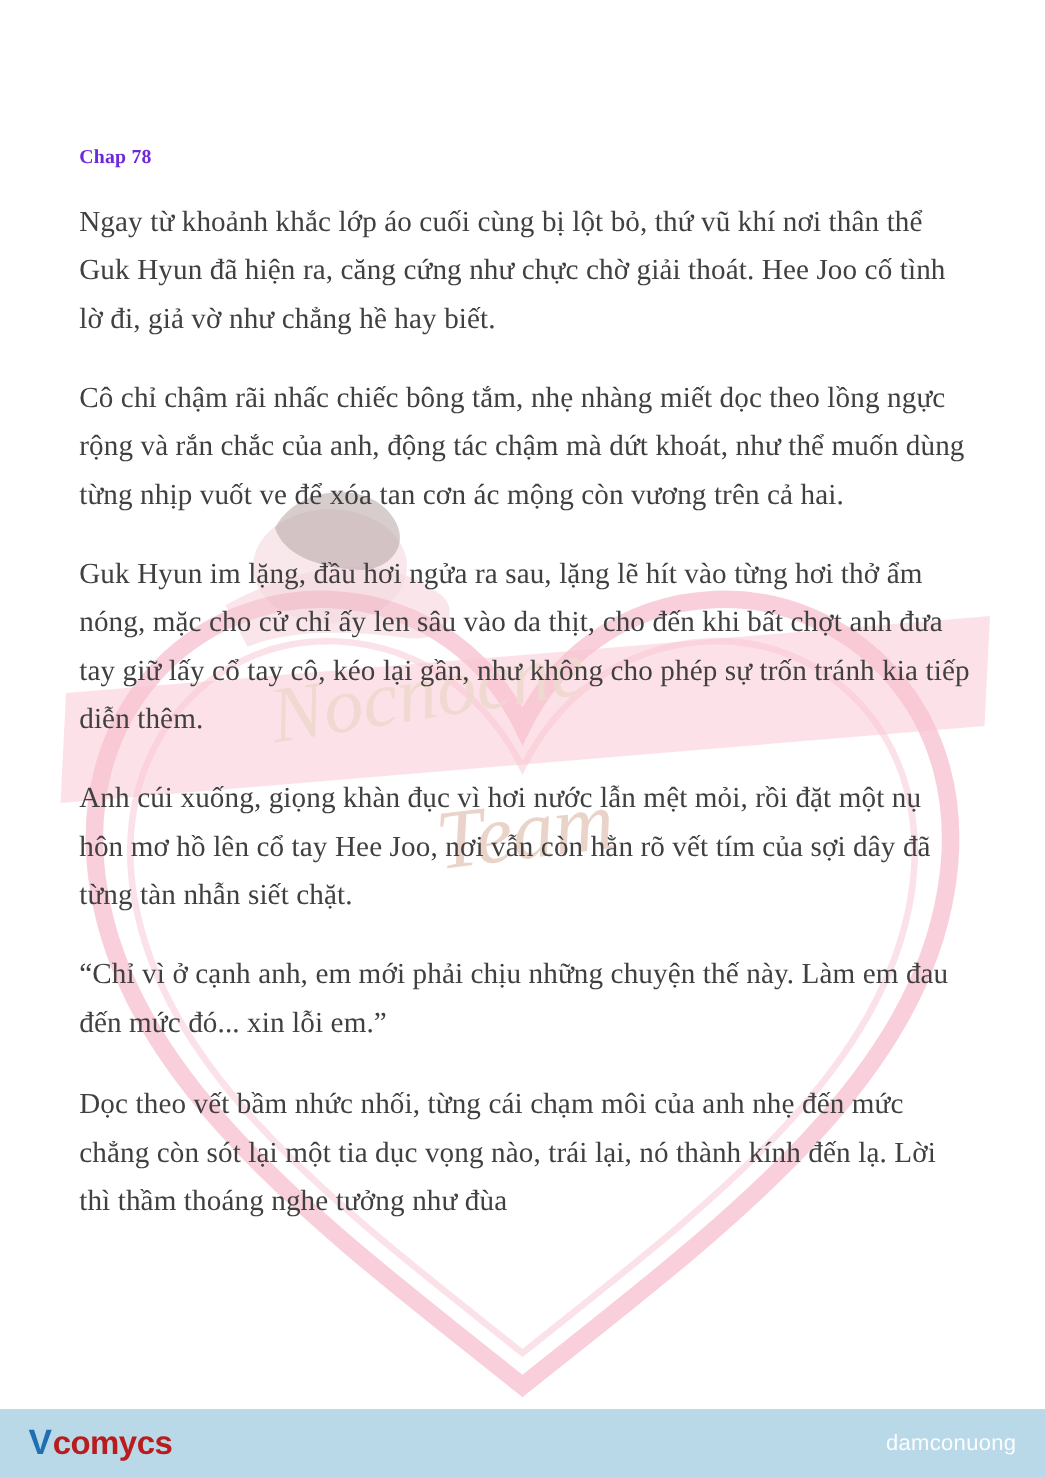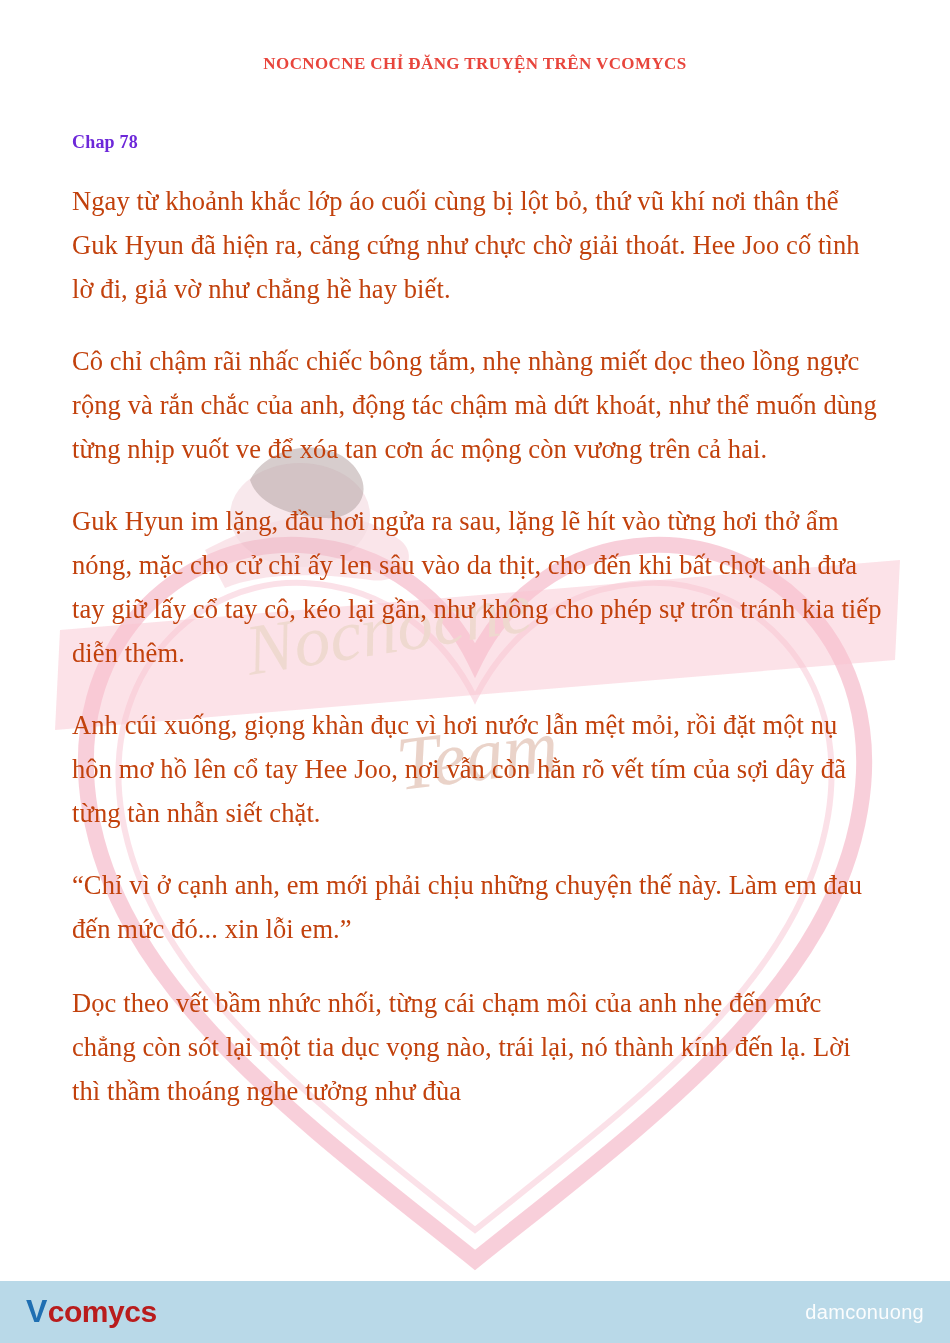--- a/index.html
+++ b/index.html
@@ -60,21 +60,21 @@
     font-weight: bold;
     font-size: 18px;
     color: #6d28d9;
     margin: 0 0 26px 0;
     letter-spacing: 0.2px;
   }
   .para {
     font-family: "Liberation Serif", serif;
     font-size: 26.5px;
     line-height: 44px;
-    color: #c2410c;
+    color: #404040;
     margin: 0 0 28px 0;
     text-align: left;
     letter-spacing: 0.1px;
   }
   .para.dialogue {
     margin-bottom: 30px;
   }
   .para:last-child { margin-bottom: 0; }
 
   
@@ -150,23 +150,20 @@
         <path d="M250 150 C 270 110, 340 105, 360 145 C 372 168, 352 190, 325 188 C 290 186, 258 175, 250 150 Z" fill="#6b4b4b" opacity="0.55"></path>
       </g>
       <g opacity="0.75">
         <path d="M60 300 L 900 230 L 895 330 L 55 400 Z" fill="#f9c3cf" opacity="0.65"></path>
       </g>
       <text class="wm-text-1" x="250" y="345" transform="rotate(-9 250 345)">Nocnocne</text>
       <text class="wm-text-2" x="400" y="460" transform="rotate(-7 400 460)">Team</text>
     </svg>
   </div>
 
-  <div class="site-header">
-    <span class="hdr-text">NOCNOCNE CHỈ ĐĂNG TRUYỆN TRÊN VCOMYCS</span>
-  </div>
 
   <div class="content">
     <h1 class="chapter-title">Chap 78</h1>
 
     <p class="para">Ngay từ khoảnh khắc lớp áo cuối cùng bị lột bỏ, thứ vũ khí nơi thân thể Guk Hyun đã hiện ra, căng cứng như chực chờ giải thoát. Hee Joo cố tình lờ đi, giả vờ như chẳng hề hay biết.</p>
     <p class="para">Cô chỉ chậm rãi nhấc chiếc bông tắm, nhẹ nhàng miết dọc theo lồng ngực rộng và rắn chắc của anh, động tác chậm mà dứt khoát, như thể muốn dùng từng nhịp vuốt ve để xóa tan cơn ác mộng còn vương trên cả hai.</p>
     <p class="para">Guk Hyun im lặng, đầu hơi ngửa ra sau, lặng lẽ hít vào từng hơi thở ẩm nóng, mặc cho cử chỉ ấy len sâu vào da thịt, cho đến khi bất chợt anh đưa tay giữ lấy cổ tay cô, kéo lại gần, như không cho phép sự trốn tránh kia tiếp diễn thêm.</p>
     <p class="para">Anh cúi xuống, giọng khàn đục vì hơi nước lẫn mệt mỏi, rồi đặt một nụ hôn mơ hồ lên cổ tay Hee Joo, nơi vẫn còn hằn rõ vết tím của sợi dây đã từng tàn nhẫn siết chặt.</p>
     <p class="para dialogue">“Chỉ vì ở cạnh anh, em mới phải chịu những chuyện thế này. Làm em đau đến mức đó... xin lỗi em.”</p>
     <p class="para">Dọc theo vết bầm nhức nhối, từng cái chạm môi của anh nhẹ đến mức chẳng còn sót lại một tia dục vọng nào, trái lại, nó thành kính đến lạ. Lời thì thầm thoáng nghe tưởng như đùa</p>

